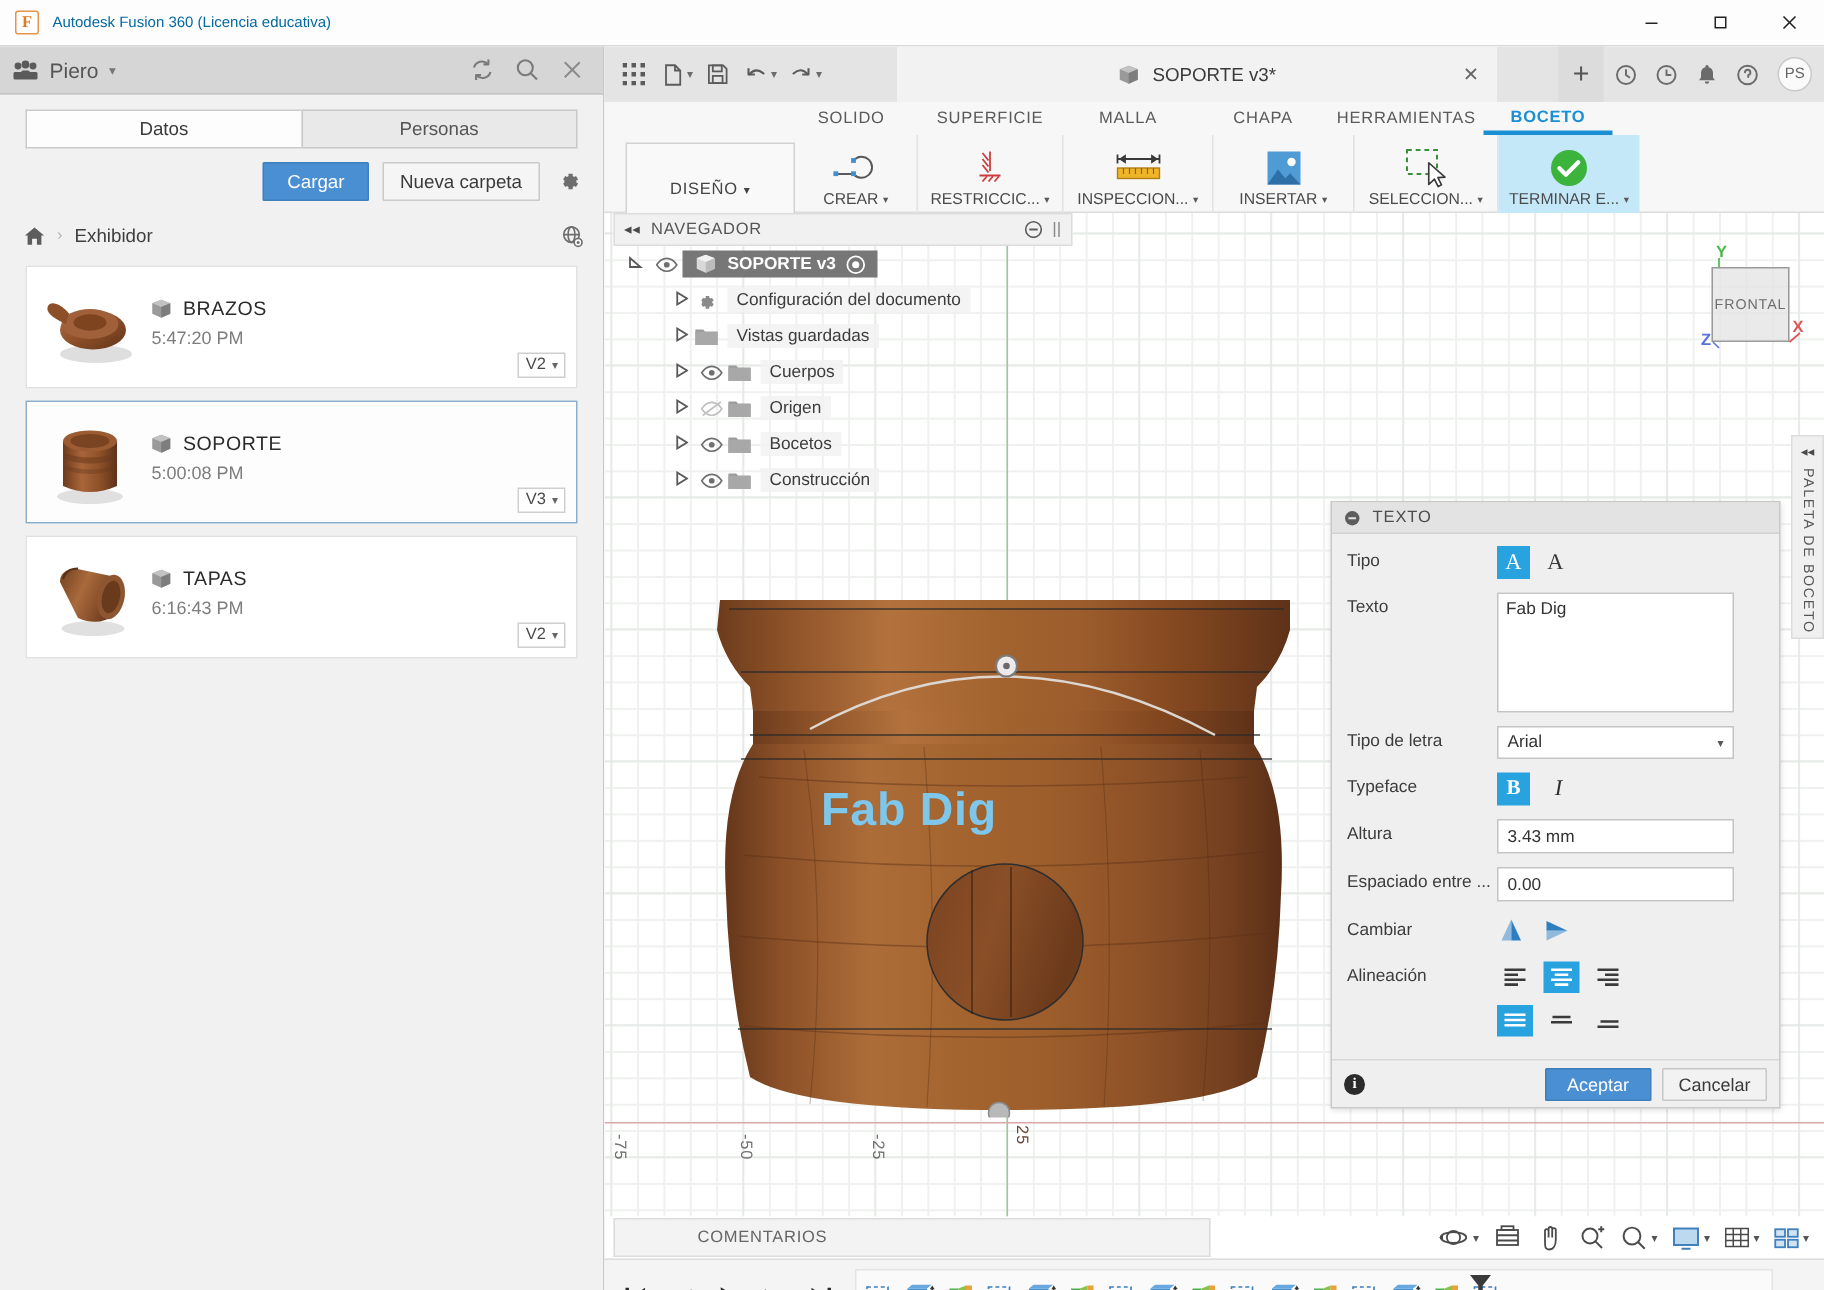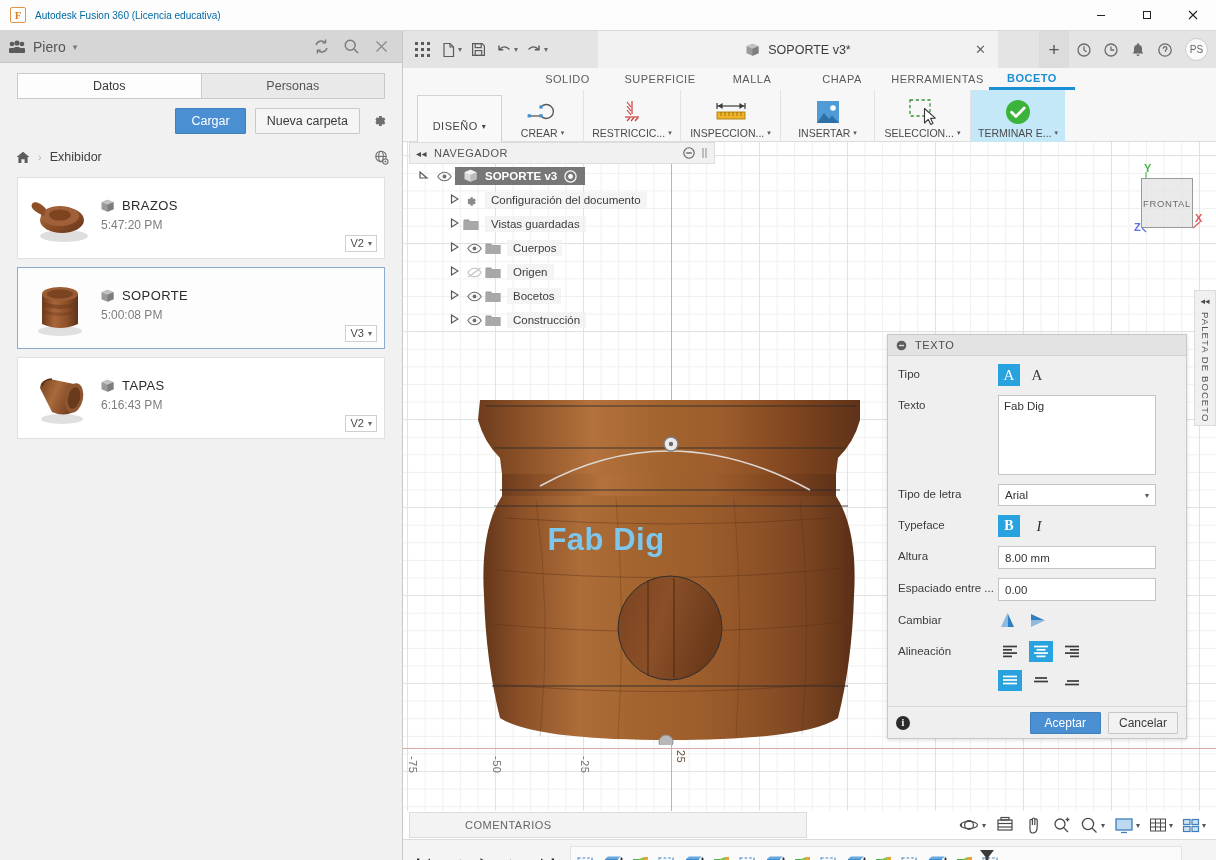--- a/index.html
+++ b/index.html
@@ -137,21 +137,21 @@
   .ribbon-panels { position: absolute; left: 0; top: 22px; height: 52px; display: flex; }
   .rpanel {
     height: 52px; display: flex; flex-direction: column; align-items: center;
     justify-content: flex-end; border-right: 1px solid #e2e2e2; position: relative;
   }
   .rpanel .rlabel { font-size: 10.5px; color: #4a4a4a; padding-bottom: 3px; display: flex; align-items: center; gap: 3px; }
   .rpanel .rlabel .vc { font-size: 7px; color: #5a5a5a; }
   .rpanel .ricon { height: 30px; display: flex; align-items: center; justify-content: center; }
   .rpanel.finish { background: #c5e8f9; border-right: none; }
   .design-box {
-    width: 85px; height: 62px; border: 1px solid #d2d2d2; background: #f9f9f9;
+    width: 113px; height: 62px; border: 1px solid #d2d2d2; background: #f9f9f9;
     margin: 5px 0 0 14px; display: flex; align-items: center; justify-content: center;
     font-size: 11px; color: #444; letter-spacing: .5px; gap: 4px;
   }
 
   
   .canvas {
     position: absolute; left: 0; top: 111px; width: 813px; height: 669px;
     background: #ffffff; overflow: hidden;
   }
   .grid-minor, .grid-major { position: absolute; inset: 0; }
@@ -1050,21 +1050,21 @@
             <div class="flabel">Typeface</div>
             <div class="fctl" style="display:flex; gap:8px">
               <div class="bold-btn">B</div>
               <div class="ital-btn">I</div>
             </div>
           </div>
 
           <div class="frow">
             <div class="flabel">Altura</div>
             <div class="fctl">
-              <div class="inp">8.00 mm</div>
+              <div class="inp">3.43 mm</div>
             </div>
           </div>
 
           <div class="frow">
             <div class="flabel">Espaciado entre ...</div>
             <div class="fctl">
               <div class="inp">0.00</div>
             </div>
           </div>
 

